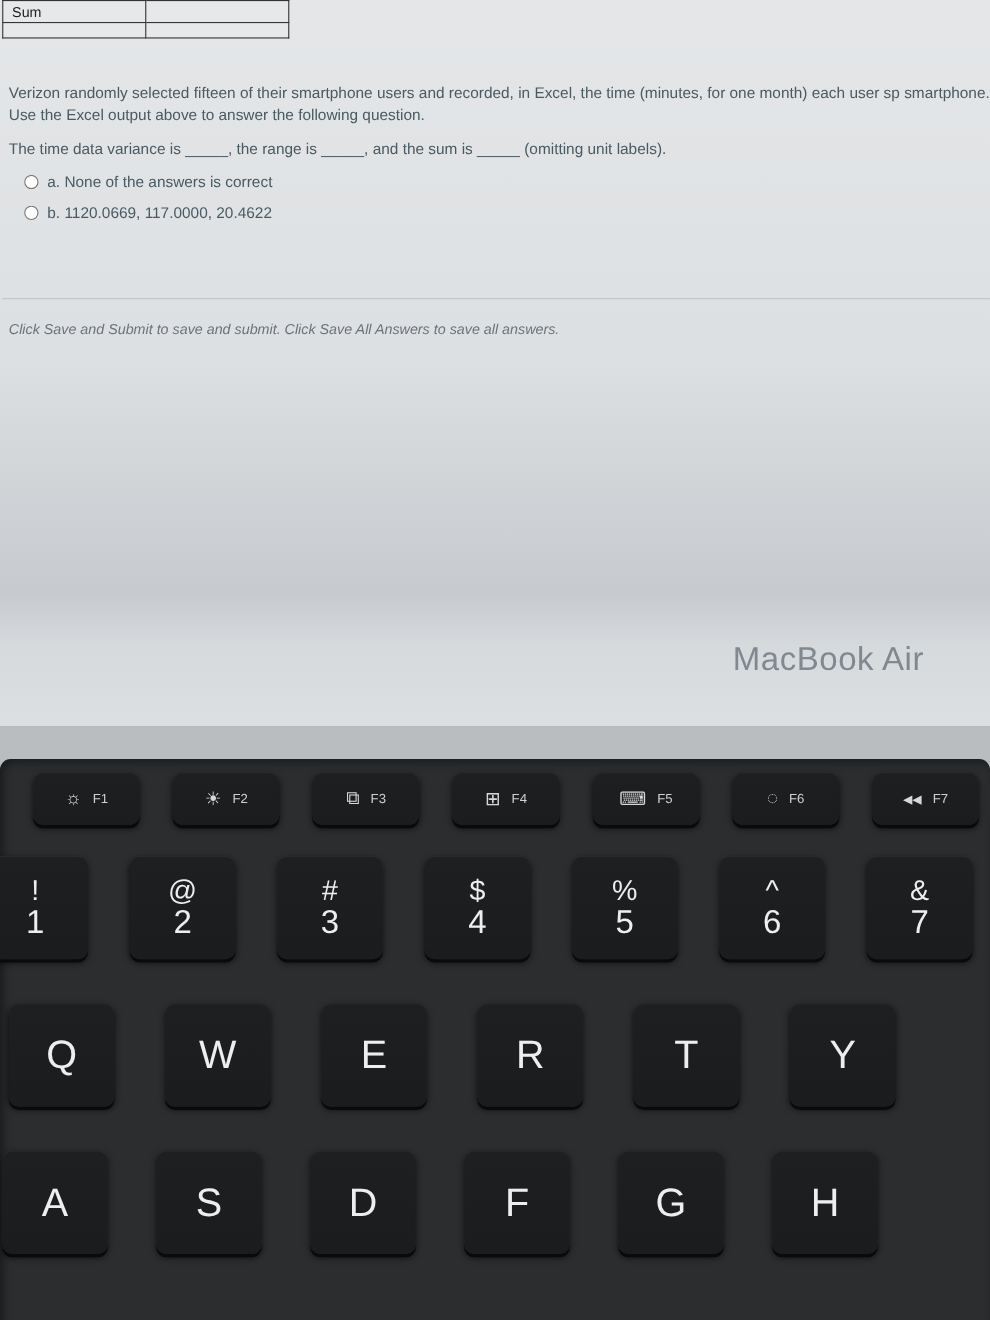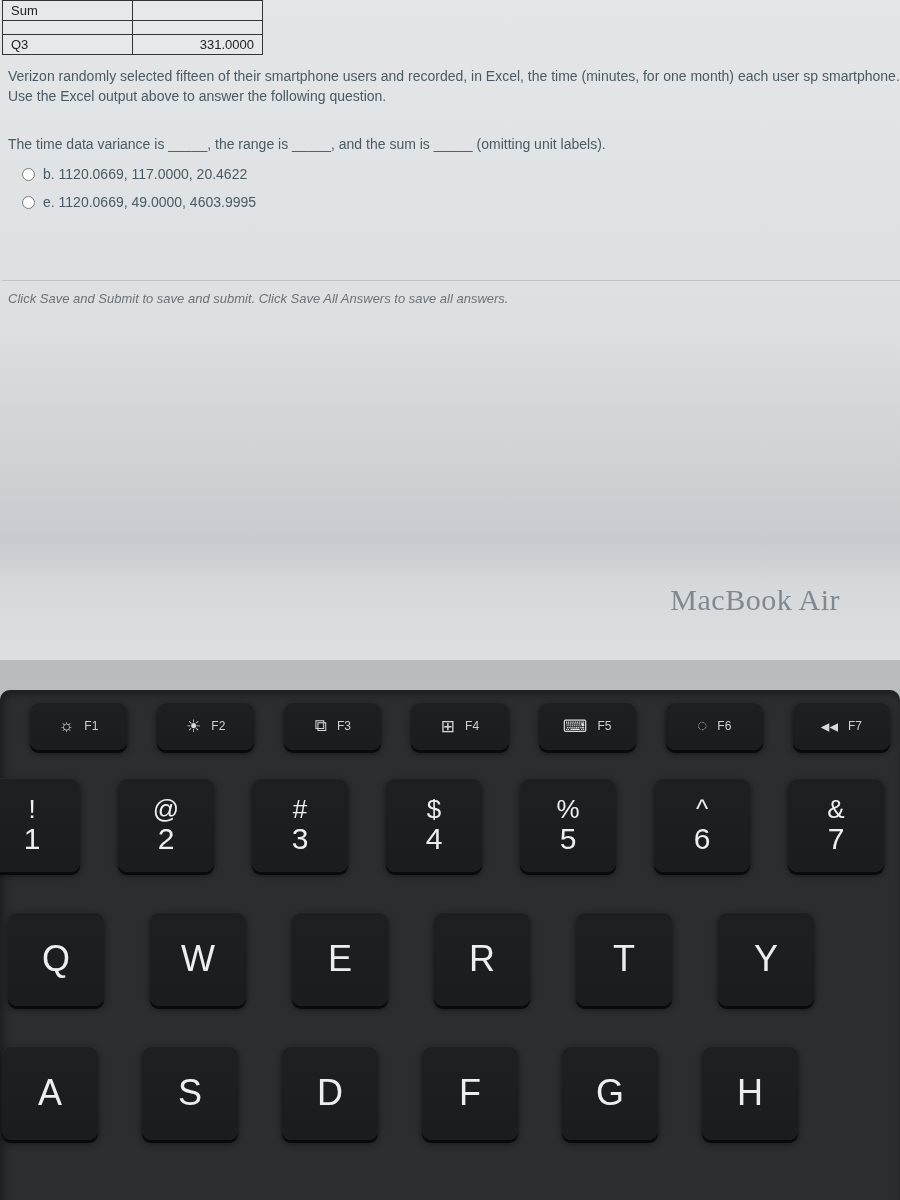--- a/index.html
+++ b/index.html
@@ -45,28 +45,28 @@
   }
   table.stats tr.spacer td {
     height: 14px;
     border-left: 1.5px solid #333;
     border-right: 1.5px solid #333;
     border-top: 1.5px solid #333;
     border-bottom: 1.5px solid #333;
   }
   
   .question-context {
-    margin: 12px 0 0 6px;
+    margin: 40px 0 0 6px;
     font-size: 14px;
     color: #4a5a63;
     line-height: 1.4;
     max-width: 892px;
   }
   .question-prompt {
-    margin: 30px 0 0 6px;
+    margin: 13px 0 0 6px;
     font-size: 14px;
     color: #4a5a63;
   }
   .options {
     margin: 14px 0 0 20px;
   }
   .opt {
     display: flex;
     align-items: center;
     margin-bottom: 12px;
@@ -74,37 +74,37 @@
     color: #4a5a63;
   }
   .opt input[type="radio"] {
     margin-right: 8px;
     width: 13px;
     height: 13px;
     accent-color: #888;
   }
   .footer-hint {
     margin-top: 70px;
-    padding: 10px 6px;
+    padding: 20px 6px;
     border-top: 1px solid #c0c4c8;
     font-size: 13px;
     font-style: italic;
     color: #6b7278;
   }
   
   .bezel {
     height: 120px;
     background: linear-gradient(to bottom, #c7cace 0%, #d7dadd 40%, #dcdfe2 100%);
     display: flex;
     align-items: center;
     justify-content: flex-end;
     padding-right: 60px;
   }
   .macbook-label {
-    font-family: Liberation Serif, serif;
+    font-family: Liberation Sans, sans-serif;
     font-size: 30px;
     color: #808890;
     font-weight: 300;
     letter-spacing: 0.5px;
   }
   
   .keyboard-deck {
     background: linear-gradient(to bottom, #b8bcbf, #c7cacc);
     height: 540px;
     padding: 30px 0 0 0;
@@ -188,41 +188,37 @@
     <table class="stats">
       <tbody>
           <tr>
         <td class="label">Sum</td>
         <td class="val"></td>
       </tr>
       <tr class="spacer">
             <td class="label"></td>
             <td class="val"></td>
           </tr>
-      <tr>
-        <td class="label">Q3</td>
-        <td class="val">331.0000</td>
-      </tr>
     </tbody>
       </table>
 
     <p class="question-context">Verizon randomly selected fifteen of their smartphone users and recorded, in Excel, the time (minutes, for one month) each user sp smartphone. Use the Excel output above to answer the following question.</p>
 
     <p class="question-prompt">
       <span>The time data variance is </span><span>_____</span><span>, the range is </span><span>_____</span><span>, and the sum is </span><span>_____</span><span> (omitting unit labels).</span>
     </p>
 
     <div class="options">
       <label class="opt">
         <input type="radio" name="ans" style="">
-        <span>b. 1120.0669, 117.0000, 20.4622</span>
+        <span>a. None of the answers is correct</span>
       </label>
       <label class="opt">
         <input type="radio" name="ans" style="">
-        <span>e. 1120.0669, 49.0000, 4603.9995</span>
+        <span>b. 1120.0669, 117.0000, 20.4622</span>
       </label>
     </div>
 
     <div class="footer-hint">Click Save and Submit to save and submit. Click Save All Answers to save all answers.</div>
   </div>
 </div>
 
 <div class="bezel">
   <div class="macbook-label">MacBook Air</div>
 </div>

